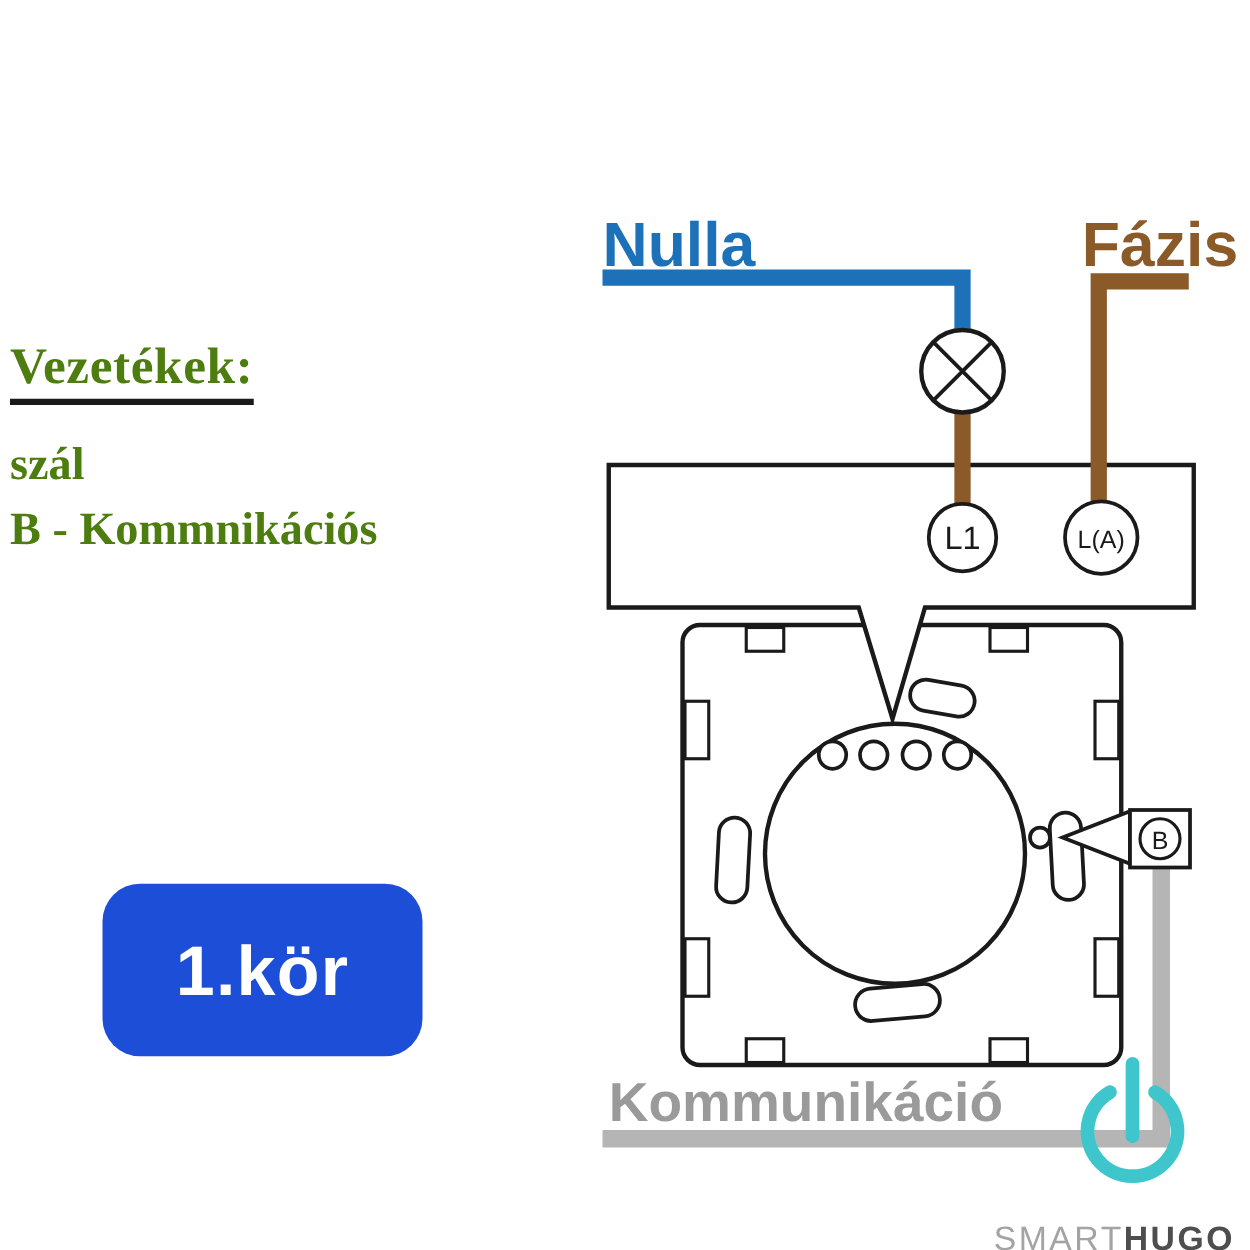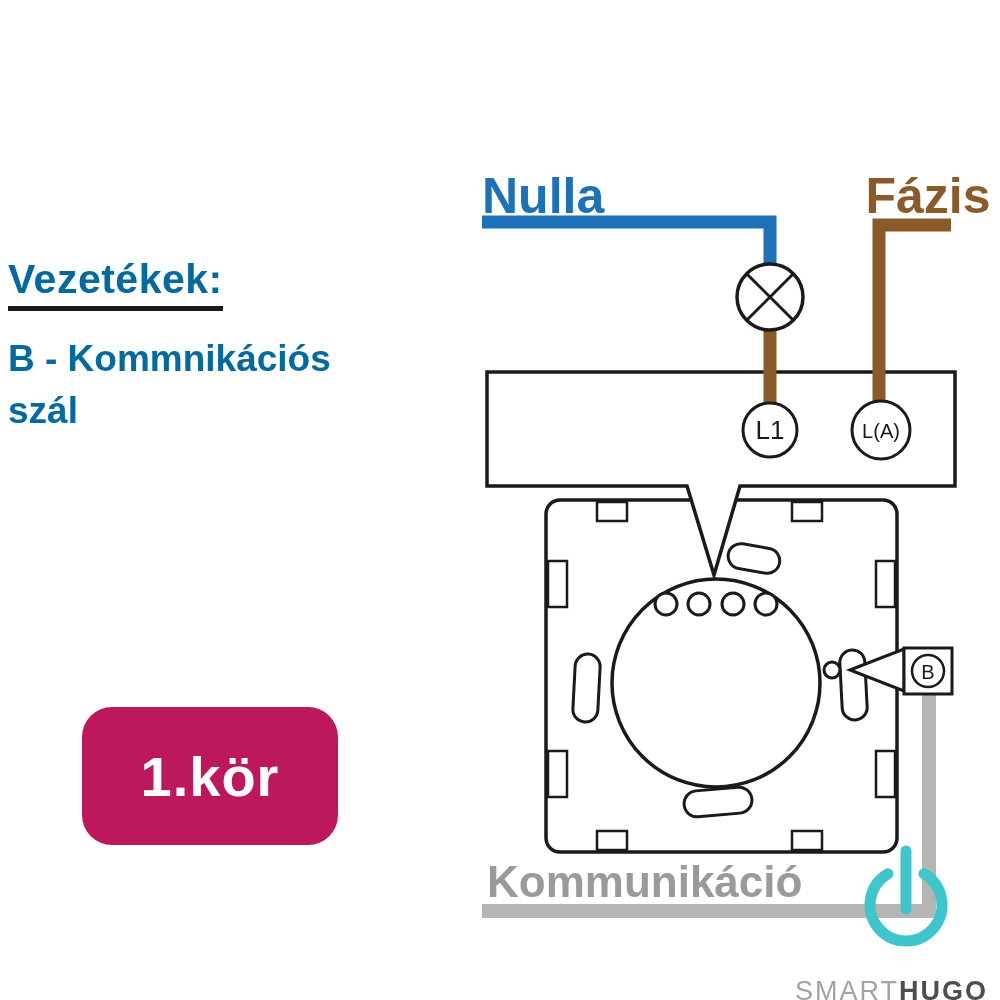--- a/index.html
+++ b/index.html
@@ -3,30 +3,30 @@
 <meta charset="utf-8">
 <style>
   html,body{margin:0;padding:0;background:#fff;}
   .page{
     position:relative;width:1000px;height:1000px;background:#ffffff;overflow:hidden;
     font-family:"Liberation Sans", sans-serif;
   }
   .diagram-svg{position:absolute;left:0;top:0;width:1000px;height:1000px;}
   .outline{fill:#ffffff;stroke:#1a1a1a;}
 
-  .legend{position:absolute;left:8px;top:256px;width:440px;color:#0369a1;}
+  .legend{position:absolute;left:8px;top:268px;width:440px;color:#4d7c0f;font-family:Liberation Serif, serif;}
   .legend-title{
     display:inline-block;font-size:41px;font-weight:800;letter-spacing:0.5px;
     border-bottom:5px solid #1a1a1a;padding-bottom:3px;margin-bottom:22px;
   }
   .legend-line{font-size:37px;font-weight:700;line-height:52px;}
 
   .badge{
     position:absolute;left:82px;top:707px;width:256px;height:138px;
-    background:#be185d;border-radius:30px;
+    background:#1d4ed8;border-radius:30px;
     display:flex;align-items:center;justify-content:center;text-align:right;
   }
   .badge-label{color:#ffffff;font-size:56px;font-weight:700;letter-spacing:1px;}
 
   .logo-text{
     position:absolute;right:12px;top:976px;font-size:27px;letter-spacing:2px;white-space:nowrap;
   }
   .logo-smart{color:#a3a3a3;font-weight:400;}
   .logo-hugo{color:#4e4e4e;font-weight:700;}
 
@@ -92,22 +92,22 @@
       <line x1="906" y1="851" x2="906" y2="909" stroke="#3fc6cc" stroke-width="11" stroke-linecap="round"></line>
     </g>
 
     <text x="482" y="213" font-size="50" font-weight="bold" fill="#1d71b8">Nulla</text>
     <text x="928" y="213" text-anchor="middle" font-size="50" font-weight="bold" fill="#8a5a28">Fázis</text>
     <text x="487" y="897" font-size="44" font-weight="bold" fill="#9a9a9a">Kommunikáció</text>
   </svg>
 
   <div class="legend">
     <div class="legend-title">Vezetékek:</div>
+    <div class="legend-line">szál</div>
     <div class="legend-line">B - Kommnikációs</div>
-    <div class="legend-line">szál</div>
   </div>
 
   <div class="badge">
     <span class="badge-label">1.kör</span>
   </div>
 
   <div class="logo-text">
     <span class="logo-smart">SMART</span><span class="logo-hugo">HUGO</span>
   </div>
 

